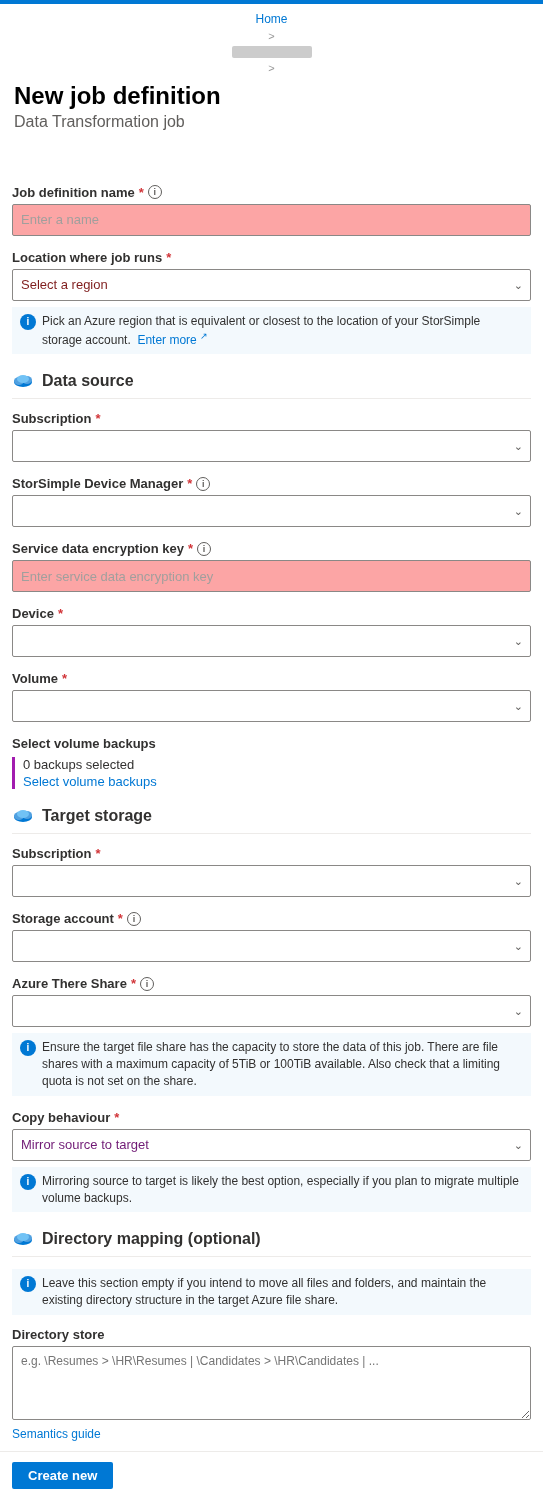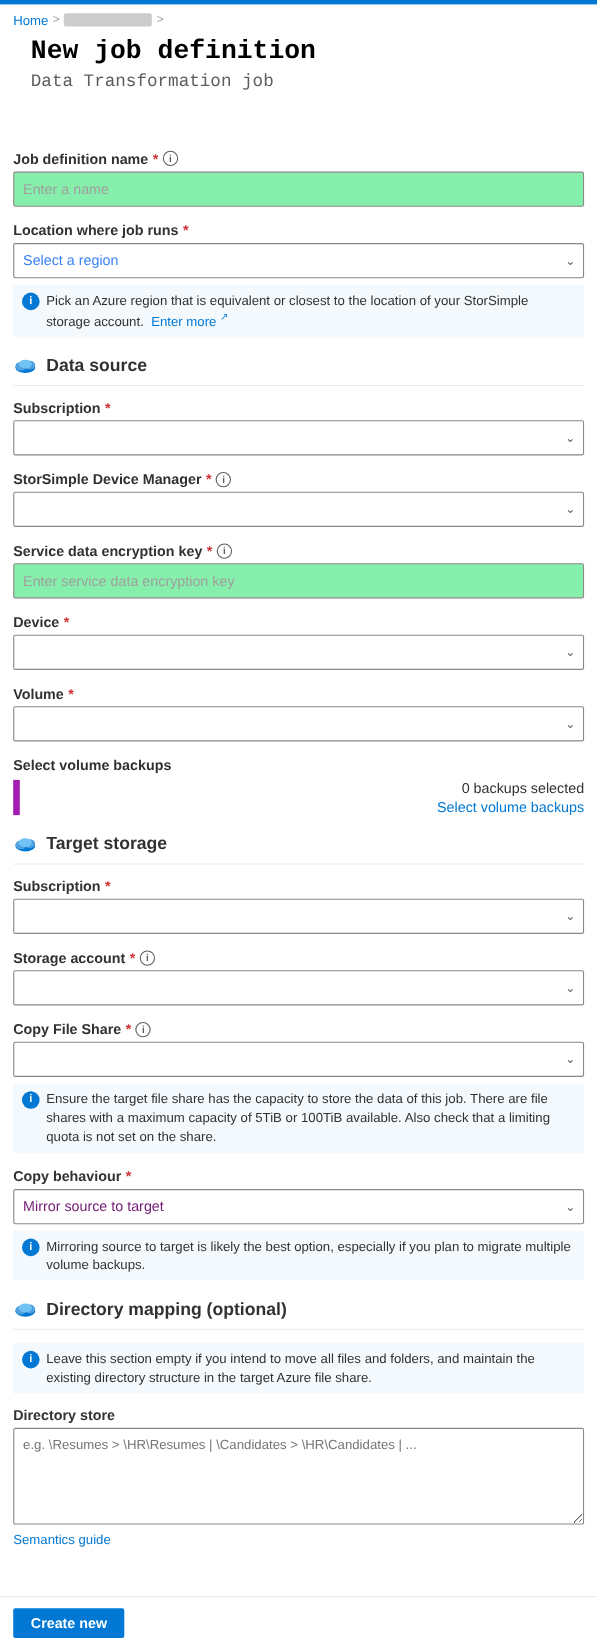--- a/index.html
+++ b/index.html
@@ -14,45 +14,46 @@
 
     
     .top-bar {
       height: 4px;
       background: #0078d4;
       width: 100%;
     }
 
     .breadcrumb {
       display: flex;
+      align-items: center;
       padding: 8px 12px 4px;
       font-size: 12px;
       color: #0078d4;
       gap: 4px;
+      flex-direction: column;
     }
     .breadcrumb-sep {
       color: #999;
       font-size: 11px;
     }
     .breadcrumb-item {
       color: #0078d4;
       cursor: pointer;
     }
     .breadcrumb-item.obscured {
       background: #ccc;
       color: transparent;
       border-radius: 2px;
       min-width: 80px;
       height: 12px;
       display: inline-block;
     }
 
     .page-header {
-      padding: 4px 28px 6px;
-      font-family: Liberation Mono, monospace;
+      padding: 4px 14px 6px;
     }
     .page-title {
       font-size: 24px;
       font-weight: 600;
       color: #000;
       line-height: 1.2;
     }
     .page-subtitle {
       font-size: 16px;
       color: #605e5c;
@@ -95,21 +96,21 @@
     }
 
     .text-input {
       width: 100%;
       height: 32px;
       border: 1px solid #8a8886;
       border-radius: 2px;
       padding: 0 8px;
       font-size: 13px;
       color: #333;
-      background: #86efac;
+      background: #fca5a5;
       outline: none;
     }
     .text-input::placeholder {
       color: #a19f9d;
     }
 
     .select-wrapper {
       position: relative;
       width: 100%;
     }
@@ -120,21 +121,21 @@
       border-radius: 2px;
       padding: 0 30px 0 8px;
       font-size: 13px;
       color: #701a75;
       background: #fff;
       appearance: none;
       cursor: pointer;
       outline: none;
     }
     .select-box.placeholder-text {
-      color: #3b82f6;
+      color: #7f1d1d;
     }
     .chevron-icon {
       position: absolute;
       right: 8px;
       top: 50%;
       transform: translateY(-50%);
       pointer-events: none;
       color: #605e5c;
       font-size: 11px;
     }
@@ -193,40 +194,39 @@
     .backups-section {
       margin-bottom: 14px;
     }
     .backups-label {
       font-size: 13px;
       font-weight: 600;
       color: #323130;
       margin-bottom: 6px;
     }
     .backups-border {
-      border-left: 6px solid #a21caf;
+      border-left: 3px solid #a21caf;
       padding-left: 8px;
-      text-align: right;
     }
     .backups-count {
       font-size: 13px;
       color: #323130;
     }
     .backups-link {
       color: #0078d4;
       font-size: 13px;
       cursor: pointer;
       text-decoration: none;
       display: block;
       margin-top: 2px;
     }
 
     .textarea-input {
       width: 100%;
-      height: 88px;
+      height: 74px;
       border: 1px solid #8a8886;
       border-radius: 2px;
       padding: 6px 8px;
       font-size: 12px;
       color: #a19f9d;
       background: #fff;
       resize: vertical;
       outline: none;
       font-family: 'Segoe UI', Arial, sans-serif;
       line-height: 1.4;
@@ -429,21 +429,21 @@
     <div class="select-wrapper">
       <select class="select-box">
         <option value=""></option>
       </select>
       <span class="chevron-icon">⌄</span>
     </div>
   </div>
 
   <div class="field-group">
     <div class="field-label">
-      <span>Copy File Share</span>
+      <span>Azure There Share</span>
       <span class="required-star">*</span>
       <span class="info-icon">i</span>
     </div>
     <div class="select-wrapper">
       <select class="select-box">
         <option value=""></option>
       </select>
       <span class="chevron-icon">⌄</span>
     </div>
     <div class="info-box">

